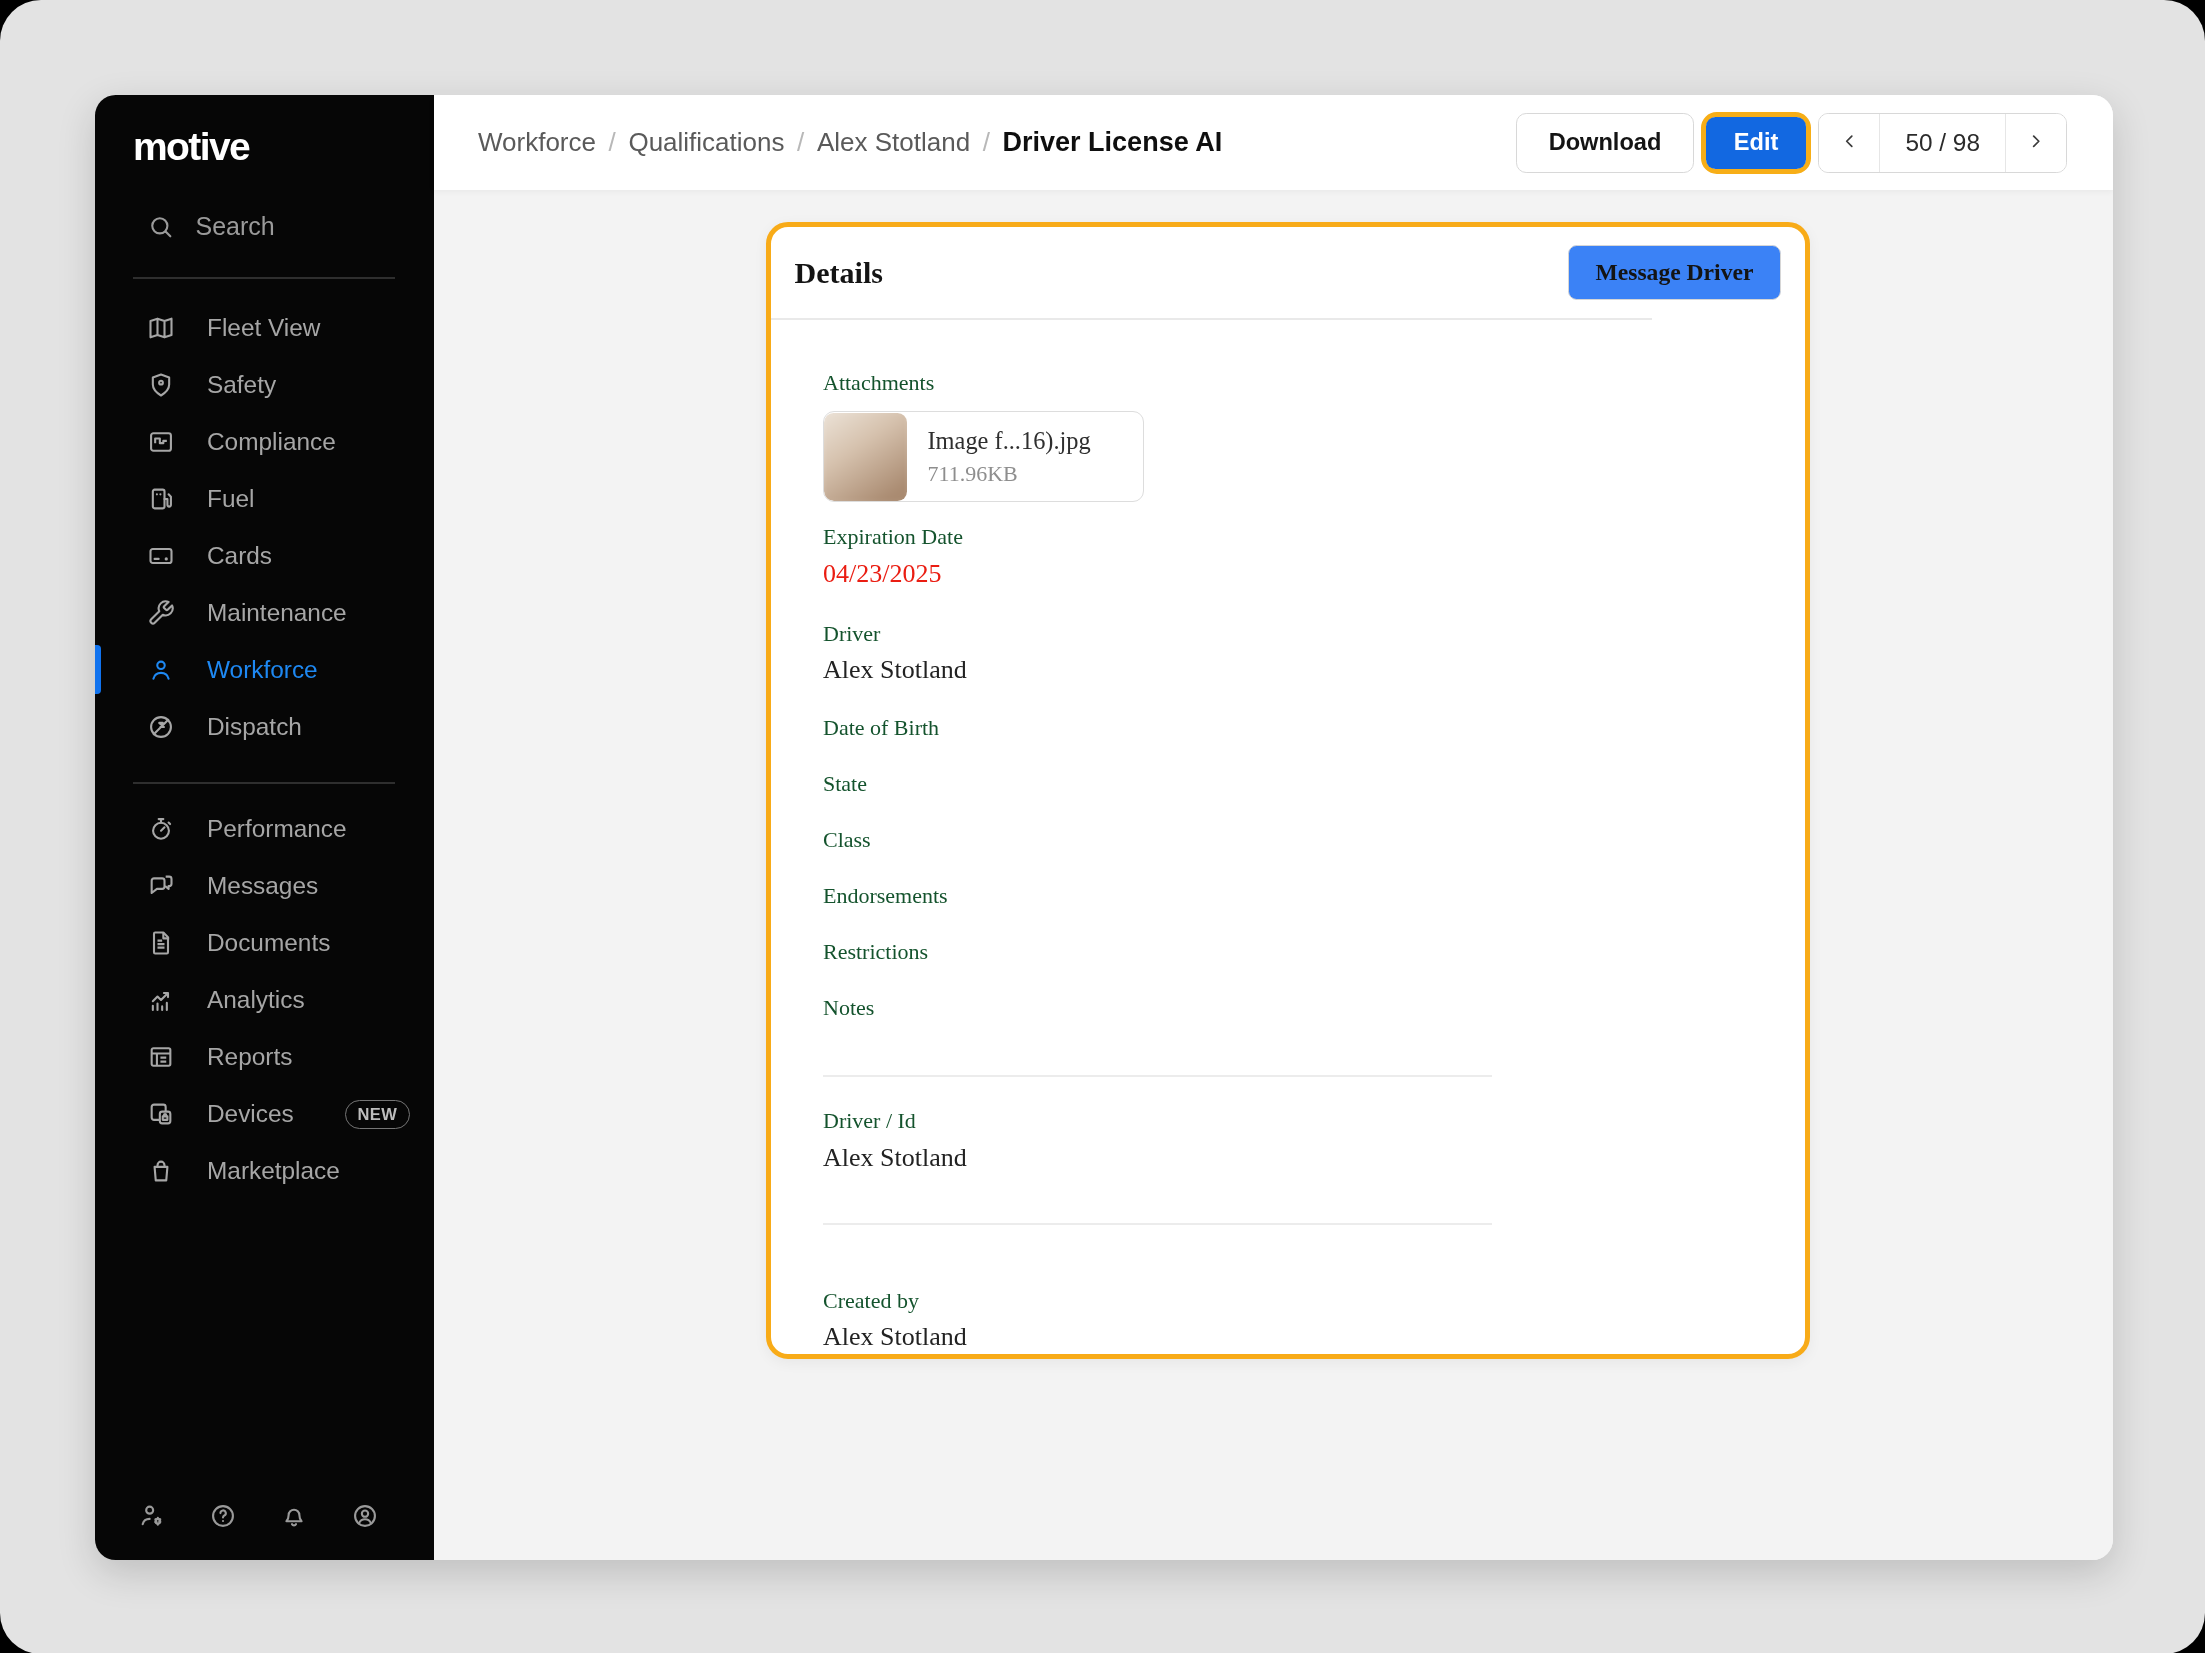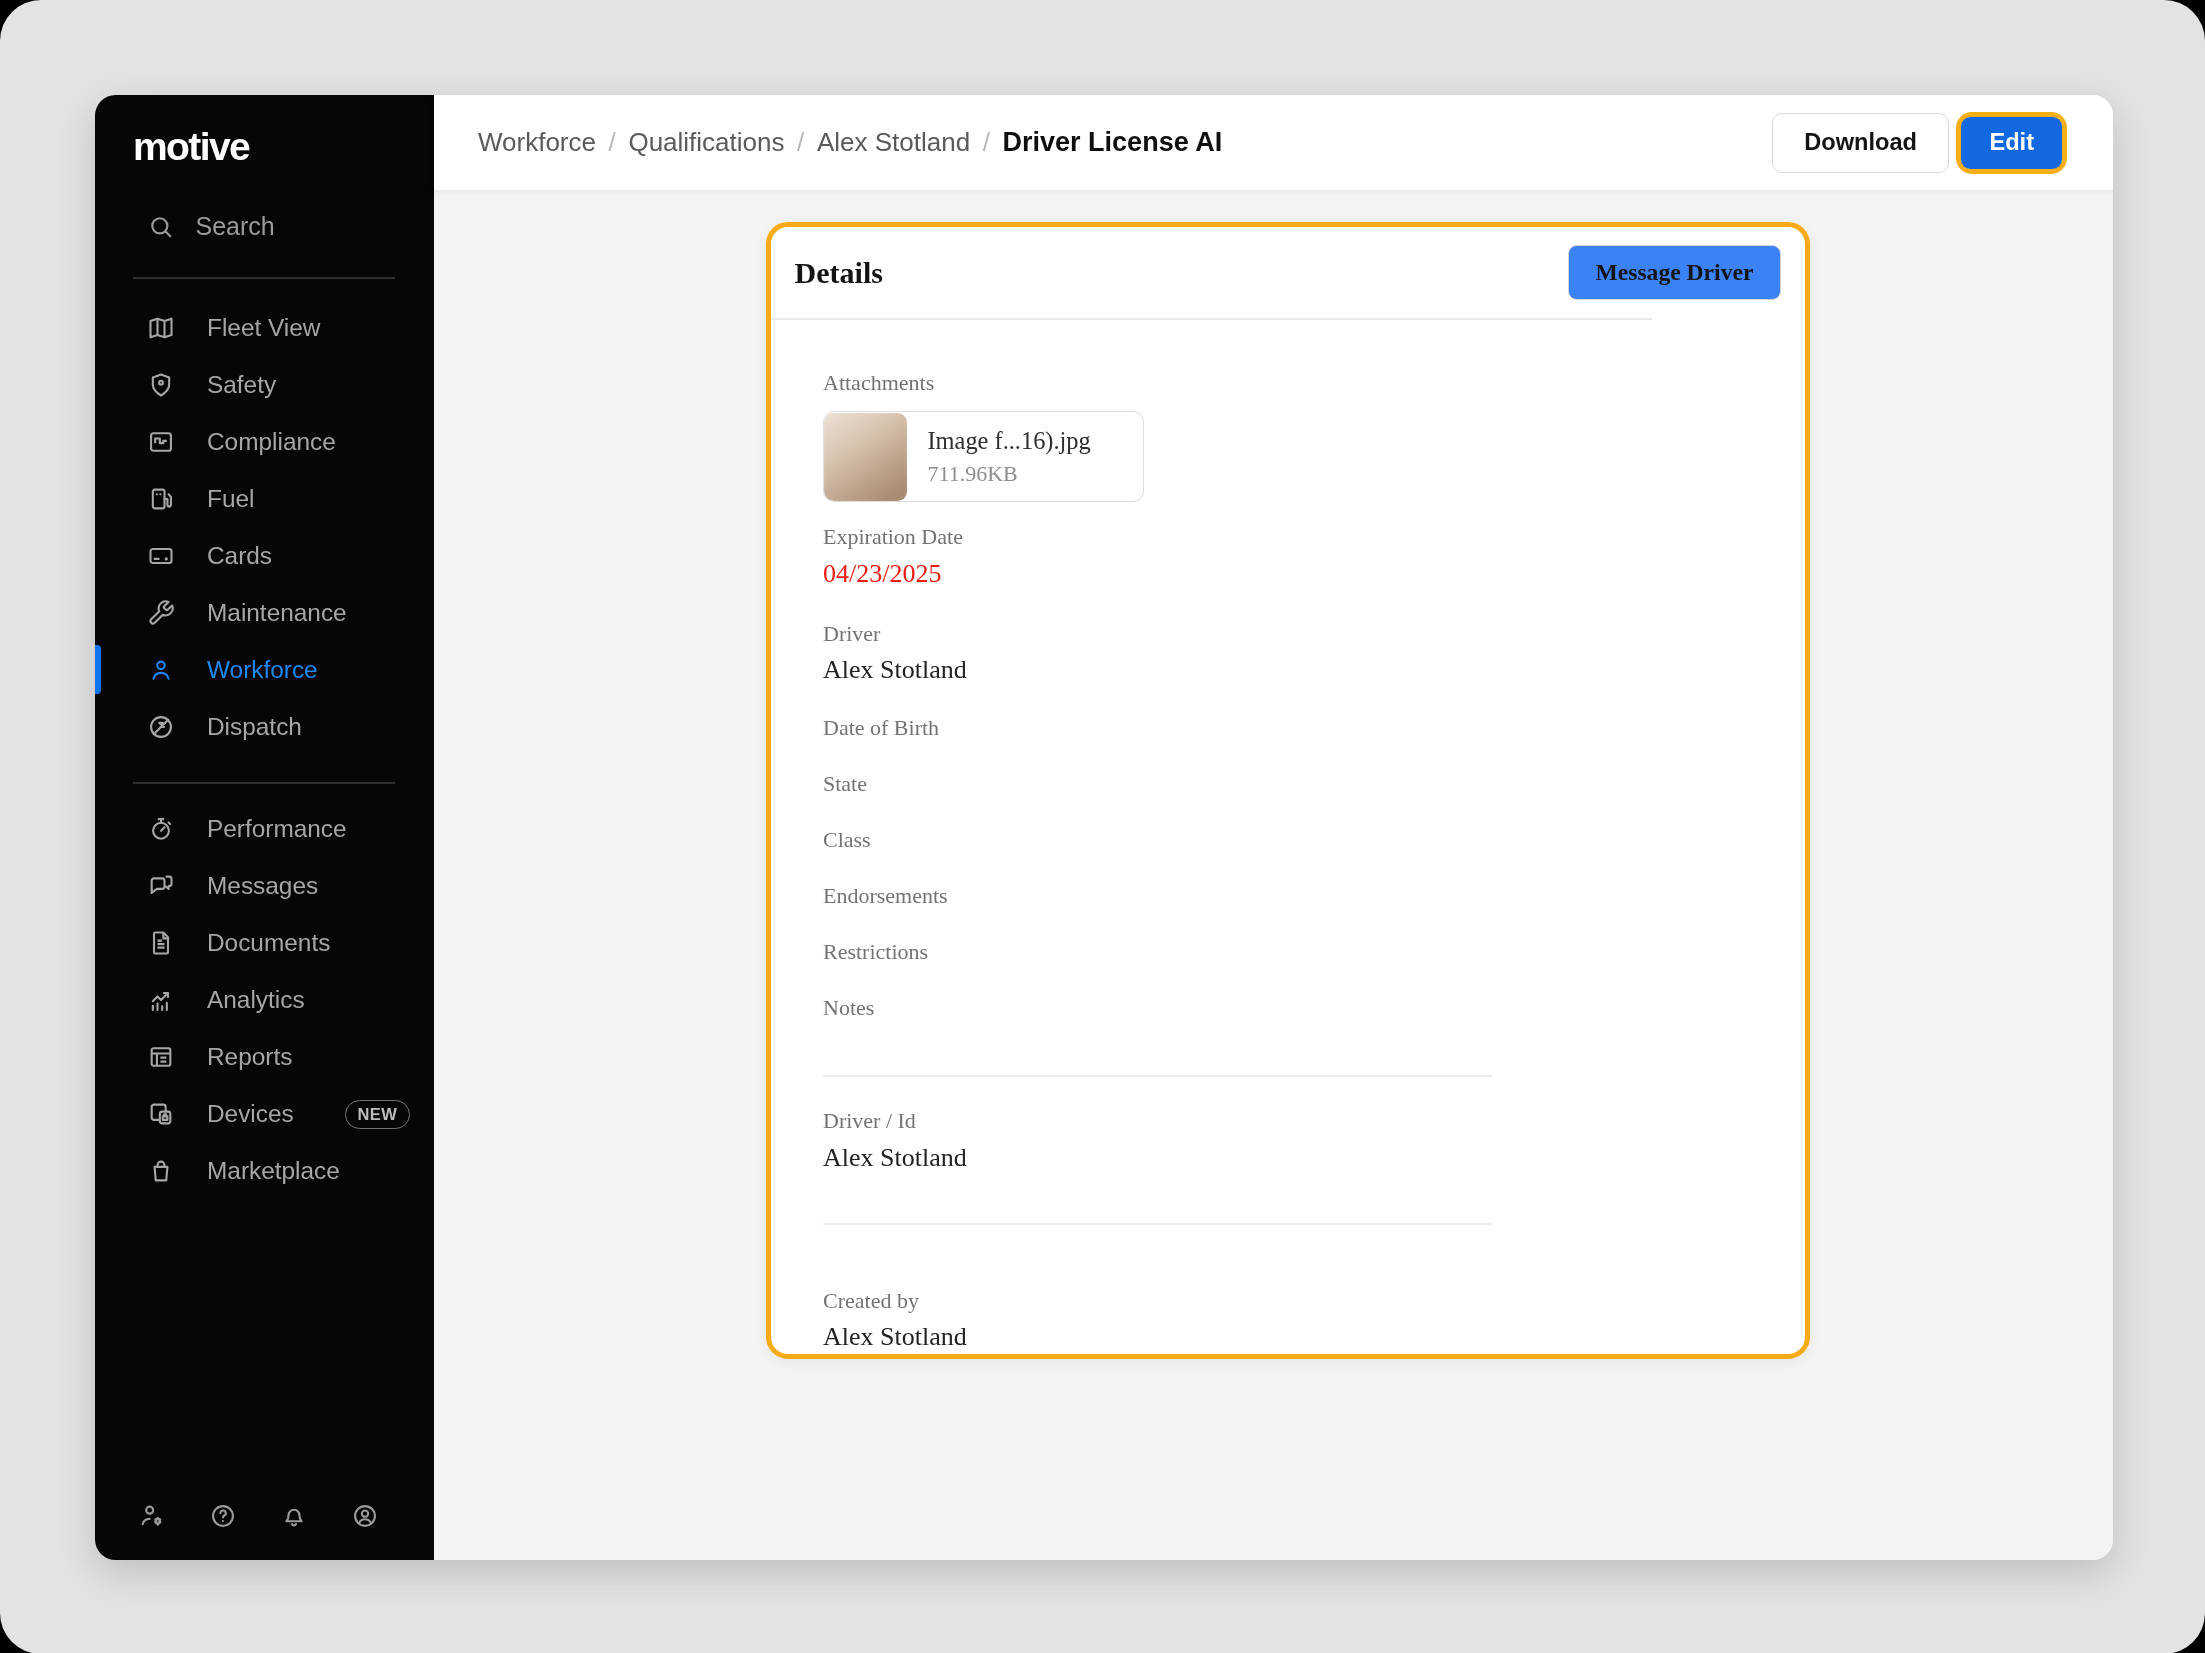--- a/index.html
+++ b/index.html
@@ -46,21 +46,21 @@
 
   
   .content { flex:1; position:relative; }
   .detail-card { margin:32px 0 0 332px; width:1044px; height:1137px; background:#fff;
     border:5.5px solid #f8ab18; border-radius:22px; box-shadow:0 3.2px 14px rgba(0,0,0,.05); overflow:hidden;font-family:Liberation Serif, serif; }
   .card-header { height:91px; display:flex; align-items:center; justify-content:space-between; padding:0 23.6px; }
   .card-title { font-size:30px; font-weight:700; color:#141414; }
   .btn-message { height:55px; padding:0 27px; background:#3b82f6; border:1.6px solid #d6d6d6; border-radius:8.7px; font-size:23.6px; font-weight:700; color:#141414; }
   .card-header-divider { height:1.6px; background:#e9e9e9; width:881px; }
   .card-body { padding:50px 0 0 52px; }
-  .field-label { font-size:22px; color:#737373; }
+  .field-label { font-size:22px; color:#14532d; }
   .field-value { font-size:26px; color:#222; margin-top:8.7px; }
   .field-value.red { color:#ea1d12; }
   .attachment-chip { margin-top:15.8px; width:321px; height:91px; border:1.6px solid #ddd; border-radius:11px; background:#fff;
     display:flex; align-items:center; overflow:hidden; cursor:pointer; }
   .thumb-wrap { width:83px; height:88px; border-radius:9.5px; overflow:hidden; flex-shrink:0; }
   .thumb { width:100%; height:100%; background:linear-gradient(145deg,#ece3d8 5%,#d6c2ae 40%,#a98a70 85%); filter:blur(3.9px); transform:scale(1.15); }
   .att-meta { padding-left:20.5px; min-width:0; }
   .att-name { font-size:24.4px; color:#2f2f2f; }
   .att-size { font-size:22px; color:#8e8e8e; margin-top:5.5px; }
   .gap-44 { margin-top:22px; } .gap-40 { margin-top:31.5px; } .gap-38 { margin-top:30px; }
@@ -263,20 +263,33 @@
           <span class="crumb-sep">/</span>
           <span class="crumb">Alex Stotland</span>
           <span class="crumb-sep">/</span>
           <span class="crumb-current">Driver License AI</span>
         </div>
         <div class="header-actions">
           <button class="btn btn-download">Download</button>
           <span class="edit-ring">
             <button class="btn btn-edit">Edit</button>
           </span>
+          <div class="pager">
+            <button class="pager-btn">
+              <span><svg viewBox="0 0 24 24" fill="none" stroke="currentColor" stroke-width="2" stroke-linecap="round" stroke-linejoin="round" width="20.5" height="20.5">
+                    <path d="M15 18l-6-6 6-6"></path>
+                  </svg></span>
+            </button>
+            <span class="pager-label">50 / 98</span>
+            <button class="pager-btn">
+              <span><svg viewBox="0 0 24 24" fill="none" stroke="currentColor" stroke-width="2" stroke-linecap="round" stroke-linejoin="round" width="20.5" height="20.5">
+                    <path d="M9 6l6 6-6 6"></path>
+                  </svg></span>
+            </button>
+          </div>
         </div>
       </header>
 
       <section class="content">
         <div class="detail-card">
           <div class="card-header">
             <h2 class="card-title">Details</h2>
             <button class="btn btn-message">Message Driver</button>
           </div>
           <div class="card-header-divider"></div>

